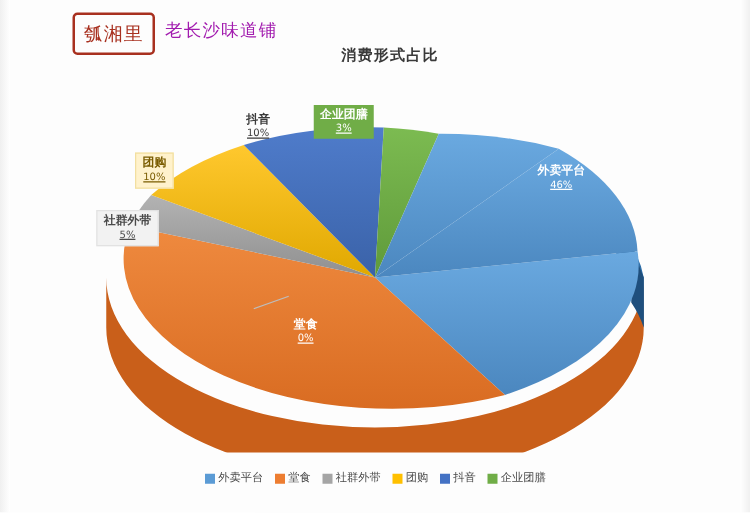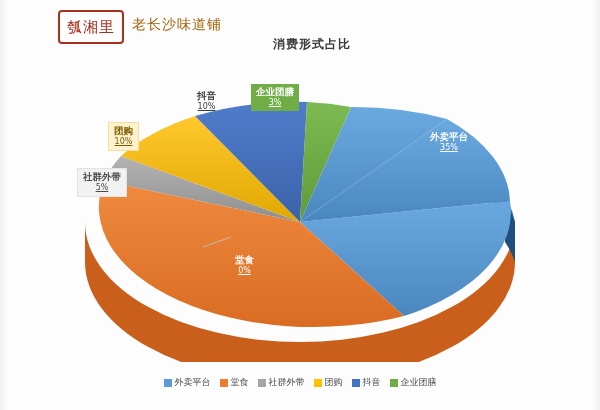--- a/index.html
+++ b/index.html
@@ -23,21 +23,21 @@
     border:2px solid #a8301f;border-radius:4px;
     box-sizing:border-box;
     display:flex;align-items:center;justify-content:center;
   }
   .logo-box span{
     color:#a8301f;font-size:15px;letter-spacing:1px;
     font-family:"DejaVu Sans","Liberation Sans",sans-serif;
   }
   .logo-sub{
     position:absolute;left:74px;top:6px;
-    color:#a16207;font-size:14px;letter-spacing:1px;
+    color:#a21caf;font-size:14px;letter-spacing:1px;
     font-family:"DejaVu Sans","Liberation Sans",sans-serif;
     white-space:nowrap;
   }
   
   .chart-title{
     position:absolute;left:0;top:36px;width:600px;
     text-align:center;
     font-size:12px;font-weight:bold;color:#3a3a3a;
     letter-spacing:1px;
     padding-left:12px;
@@ -138,21 +138,21 @@
 
       <path d="M 245,150 L 252,30 A 215,120 0 0 1 296,35 Z" fill="url(#gGreen)"></path>
 
       <path d="M 245,150 L 296,35 A 215,120 0 0 1 392,47 Z" fill="url(#gBlue)"></path>
 
       <line x1="148" y1="175" x2="176" y2="165" stroke="#bdbdbd" stroke-width="1"></line>
     </svg>
 
     <div class="lbl" style="left:370px;top:57px;background:transparent;color:#ffffff;">
       <b>外卖平台</b>
-      <i>35%</i>
+      <i>46%</i>
     </div>
 
     <div class="lbl" style="left:175px;top:180px;background:transparent;color:#ffffff;">
       <b>堂食</b>
       <i>0%</i>
     </div>
 
     <div class="lbl dark" style="left:22px;top:96px;background:#f2f2f2;border:1px solid #e2e2e2;">
       <b>社群外带</b>
       <i>5%</i>

